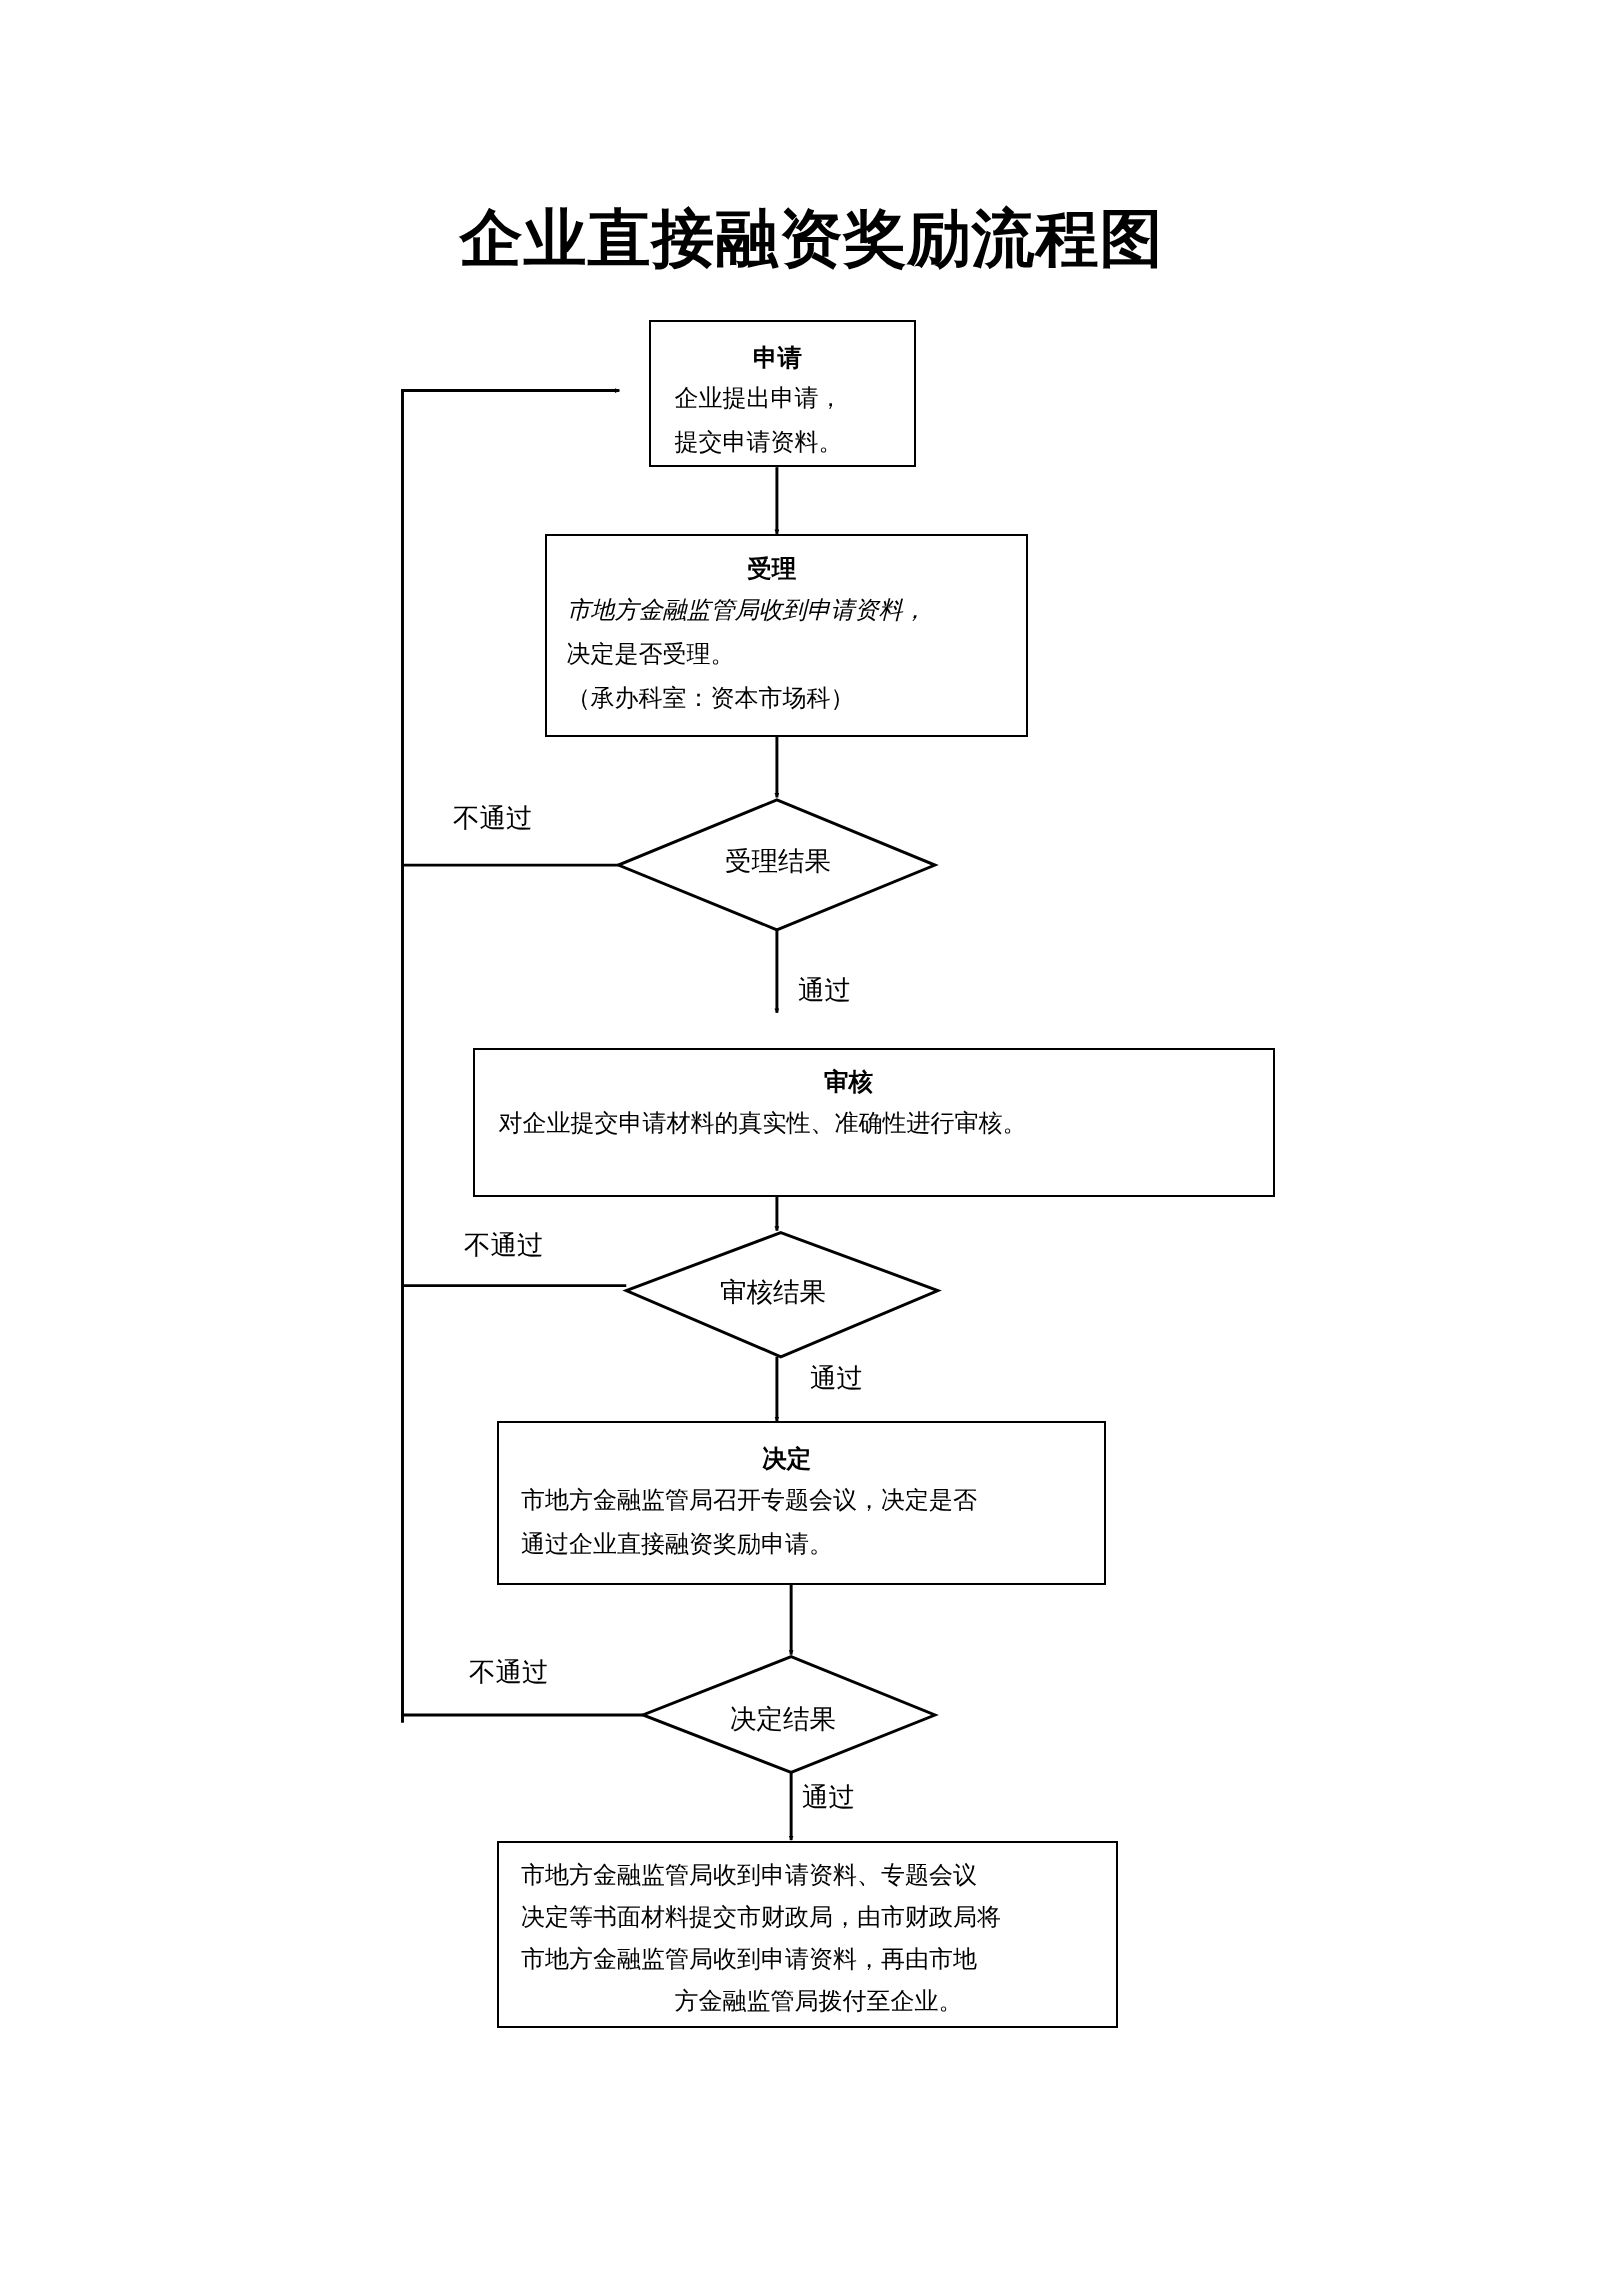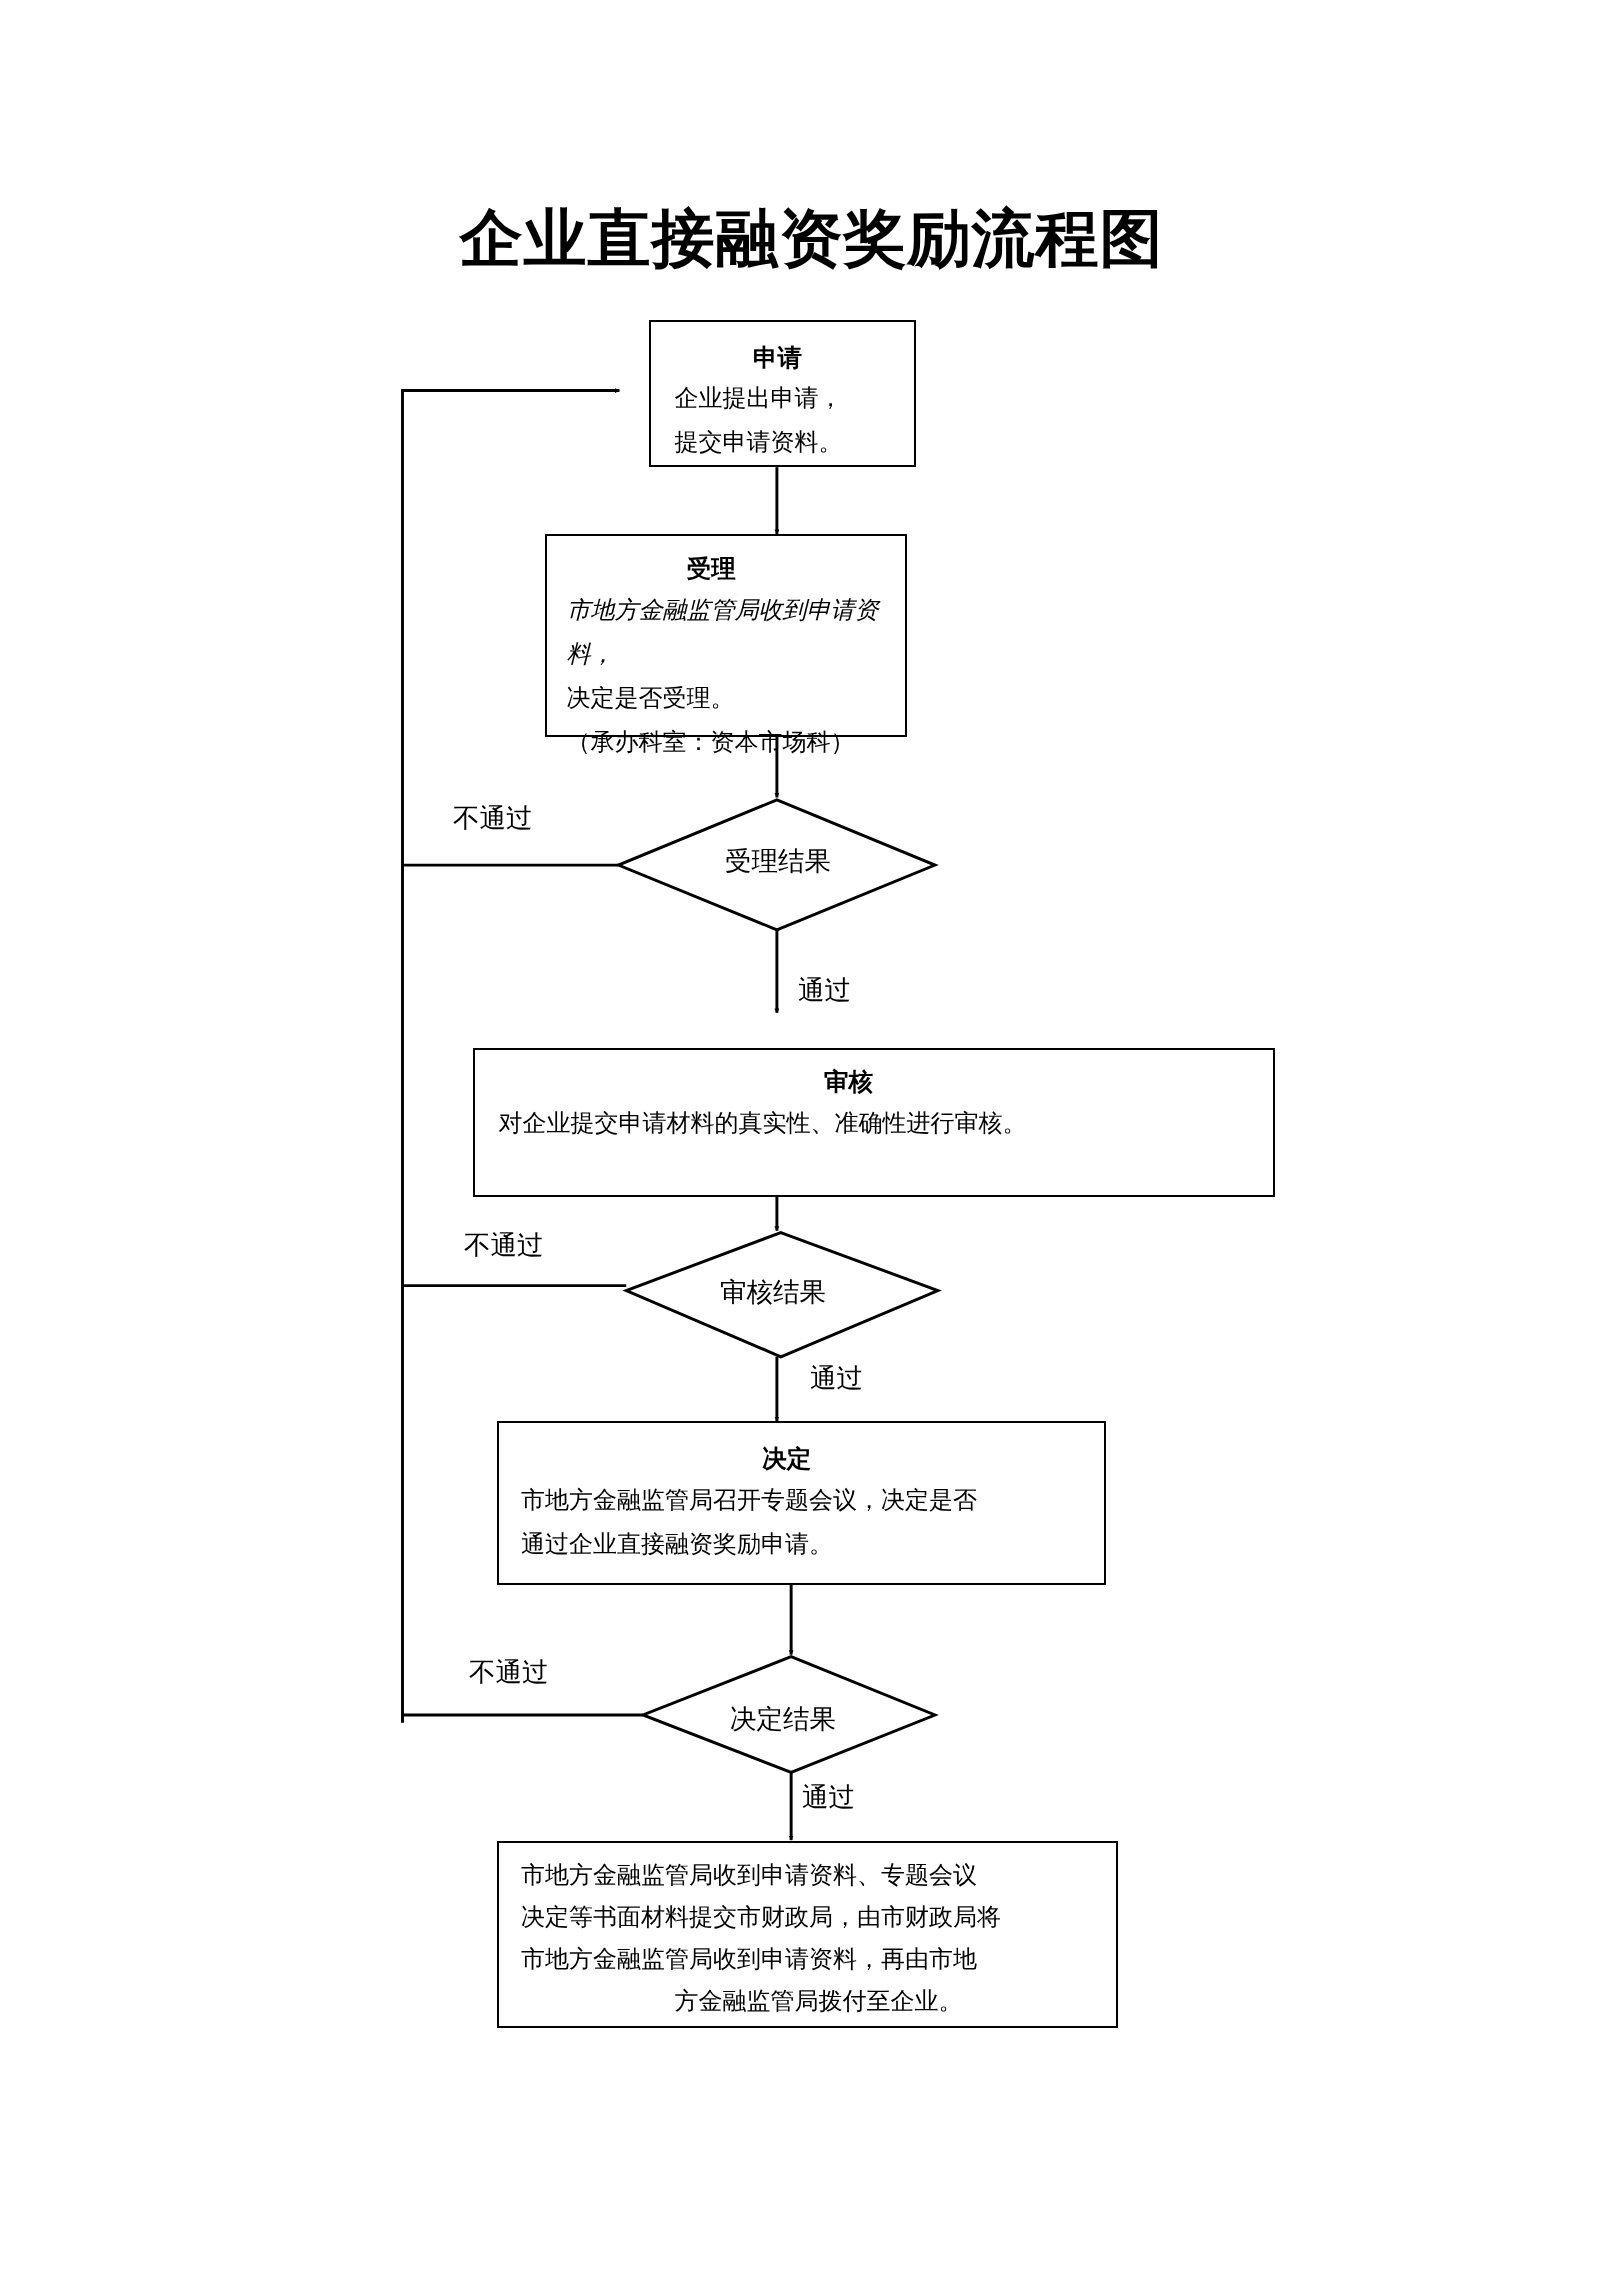--- a/index.html
+++ b/index.html
@@ -57,21 +57,21 @@
     <polygon points="1612,3376 1905,3495 1612,3612 1310,3495"></polygon>
   </g>
 </svg>
 
 <div class="box" style="left:621px; top:320px; width:267px; height:147px; padding:20.6px 0 0 23.6px;margin-left:28px;">
   <div class="head" style="margin-left:-23.6px; padding-left:0; text-align:center; font-size:24.5px; line-height:29.4px; transform:translateX(-4.9px);">申请</div>
   <div class="body" style="margin-top:3.9px;">企业提出申请，</div>
   <div class="body">提交申请资料。</div>
 </div>
 
-<div class="box" style="left:545px; top:534px; width:362px; height:203px; padding:15.7px 0 0 19.6px;">
+<div class="box" style="left:545px; top:534px; width:483px; height:203px; padding:15.7px 0 0 19.6px;">
   <div class="head" style="margin-left:-19.6px; line-height:34px; transform:translateX(-14.7px);">受理</div>
   <div class="body" style="margin-top:2px;font-style:italic;">市地方金融监管局收到申请资料，</div>
   <div class="body">决定是否受理。</div>
   <div class="body">（承办科室：资本市场科）</div>
 </div>
 
 <div class="box" style="left:473px; top:1013px; width:802px; height:149px; padding:14.7px 0 0 23.6px;margin-top:35px;">
   <div class="head" style="margin-left:-23.6px; line-height:34px; transform:translateX(-25.5px);">审核</div>
   <div class="body" style="margin-top:2px;">对企业提交申请材料的真实性、准确性进行审核。</div>
 </div>

